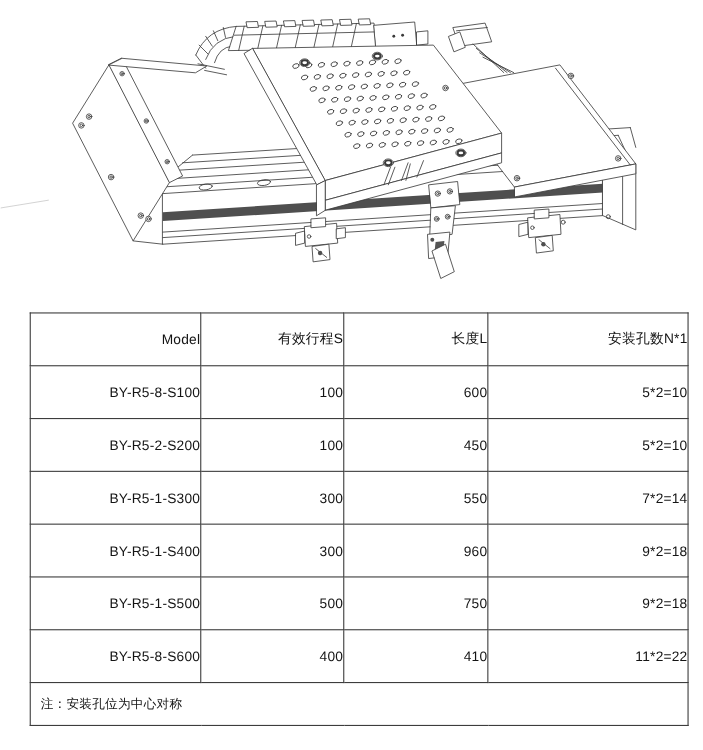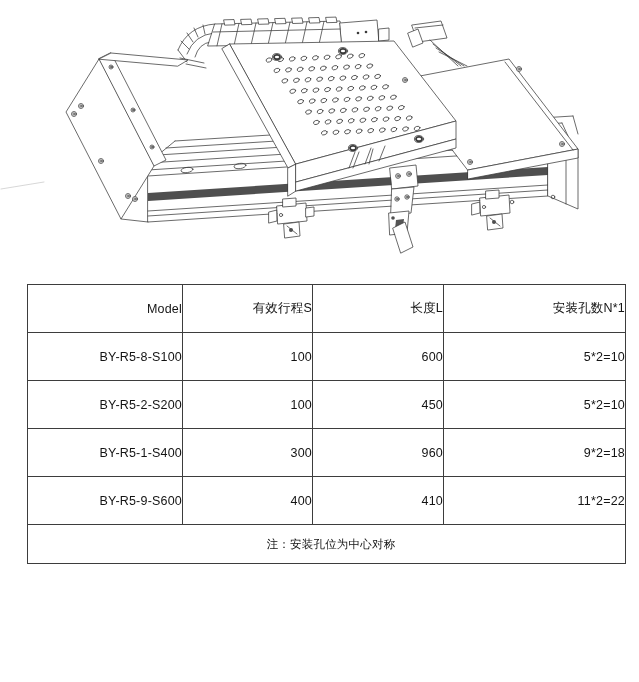--- a/index.html
+++ b/index.html
@@ -22,21 +22,21 @@
     border:1px solid #3d3d3d;
     text-align:right;
     vertical-align:middle;
     height:47px;
     padding:0;
     letter-spacing:.2px;
   }
   table.spec tr.hdr td{height:47px;}
   table.spec td.note{
     height:38px;
-    text-align:center;
+    text-align:left;
     padding-left:9px;
     font-size:11.5px;
   }
   .c1{width:155px}.c2{width:130px}.c3{width:131px}.c4{width:182px}
 </style>
 </head>
 <body>
 
 <div class="figure-wrap">
 <svg width="639" height="278" viewBox="0 0 639 278" xmlns="http://www.w3.org/2000/svg" stroke="#3a3a3a" stroke-width="0.75" fill="none" stroke-linejoin="round" stroke-linecap="round">
@@ -313,27 +313,39 @@
       <td>600</td>
       <td>5*2=10</td>
     </tr>
     <tr>
       <td>BY-R5-2-S200</td>
       <td>100</td>
       <td>450</td>
       <td>5*2=10</td>
     </tr>
     <tr>
+      <td>BY-R5-1-S300</td>
+      <td>300</td>
+      <td>550</td>
+      <td>7*2=14</td>
+    </tr>
+    <tr>
       <td>BY-R5-1-S400</td>
       <td>300</td>
       <td>960</td>
       <td>9*2=18</td>
     </tr>
     <tr>
-      <td>BY-R5-9-S600</td>
+      <td>BY-R5-1-S500</td>
+      <td>500</td>
+      <td>750</td>
+      <td>9*2=18</td>
+    </tr>
+    <tr>
+      <td>BY-R5-8-S600</td>
       <td>400</td>
       <td>410</td>
       <td>11*2=22</td>
     </tr>
     <tr>
       <td class="note" colspan="4">注：安装孔位为中心对称</td>
     </tr>
   </tbody>
 </table>
 

